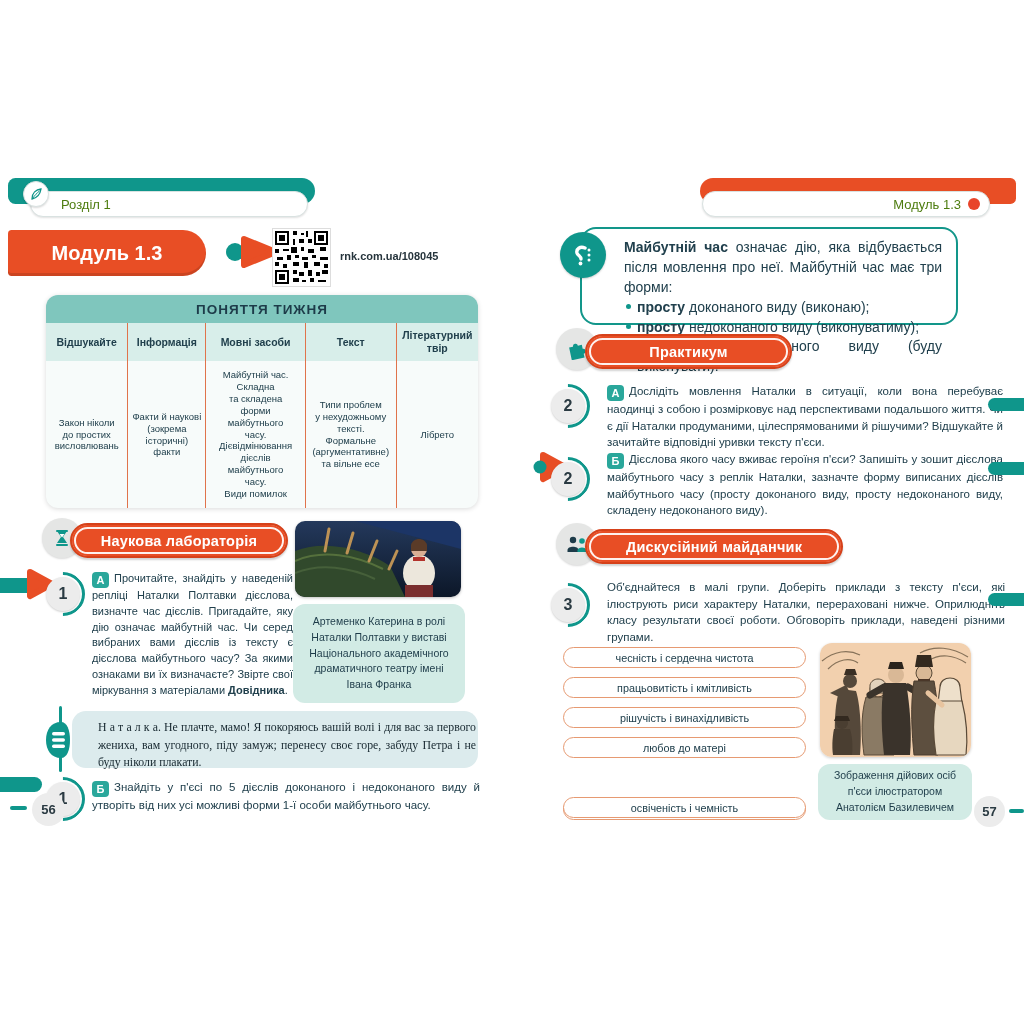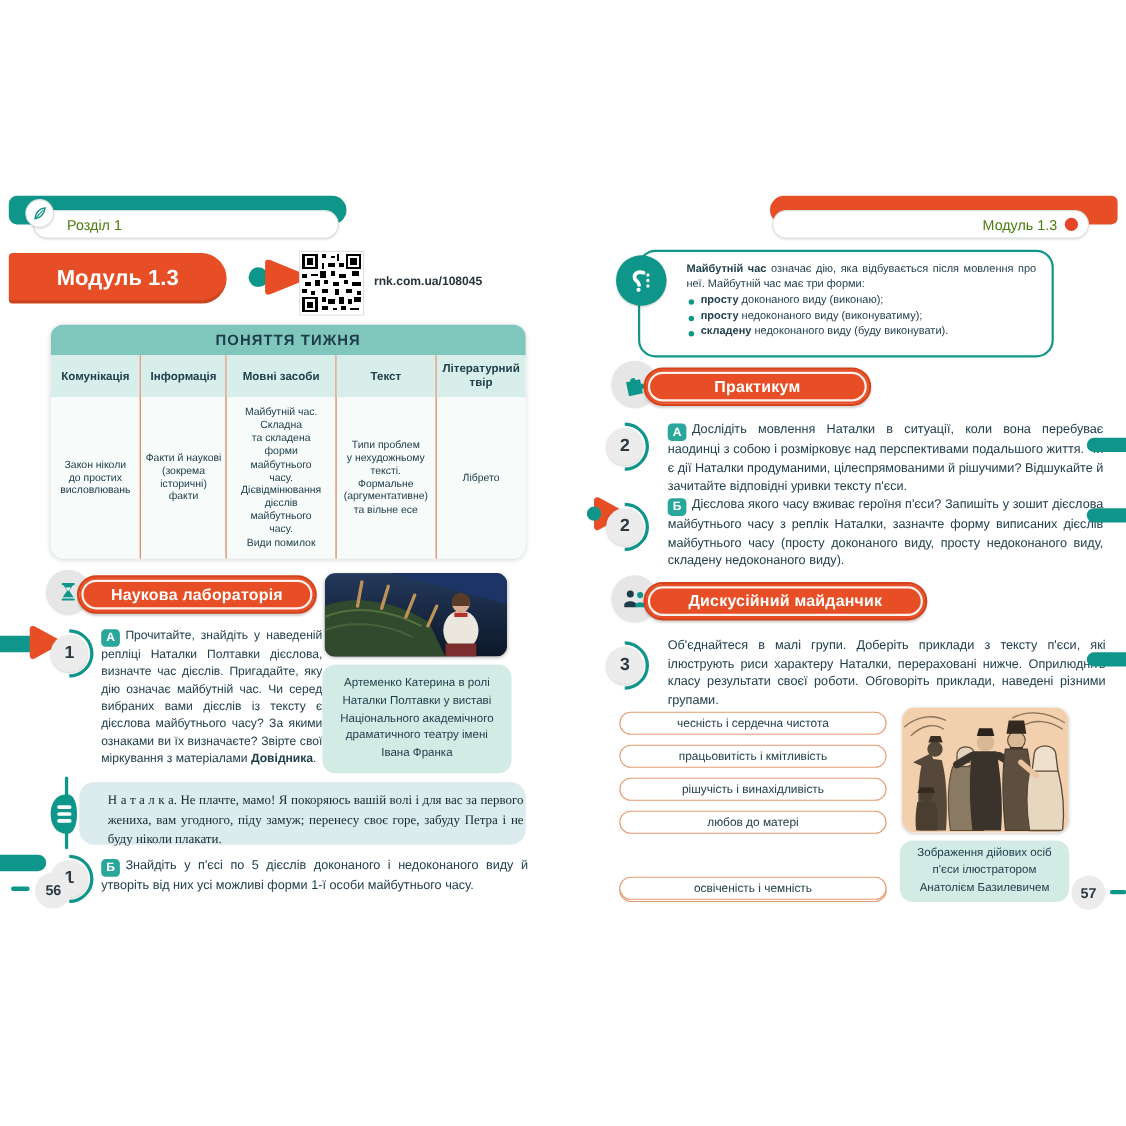--- a/index.html
+++ b/index.html
@@ -39,21 +39,21 @@
         font-weight:700;font-size:13.5px;letter-spacing:1px;color:#1d3b49;}
   .ctable .cols{display:flex;height:185px;}
   .ctable .col{display:flex;flex-direction:column;}
   .ctable .col + .col{border-left:1.5px solid #e0734b;}
   .ctable .col-h{height:38px;background:#d8eeea;display:flex;align-items:center;justify-content:center;
         text-align:center;font-weight:700;font-size:10.5px;line-height:1.2;padding:2px;box-sizing:border-box;}
   .ctable .col-b{flex:1;display:flex;align-items:center;justify-content:center;text-align:center;
         font-size:9.5px;line-height:1.26;padding:3px 2px;box-sizing:border-box;}
   
   .infobox{background:#fff;border:2.5px solid #12968a;border-radius:16px;box-sizing:border-box;
-        padding:9px 14px 8px 42px;font-size:10px;line-height:1.42;text-align:justify;}
+        padding:9px 14px 8px 42px;font-size:14px;line-height:1.42;text-align:justify;}
   .ibullet{display:flex;align-items:flex-start;line-height:1.42;}
   .ibullet .dot{width:5px;height:5px;border-radius:50%;background:#0f968b;margin:6px 6px 0 2px;flex:none;}
   
   .qpill{border:1.5px solid #e69a72;border-radius:12px;background:#fff;height:21px;display:flex;
         align-items:center;justify-content:center;font-size:10.8px;color:#21404d;box-sizing:border-box;}
   .quote{background:#dcebed;border-radius:14px;font-family:"Liberation Serif","DejaVu Serif",serif;
         font-size:11.8px;line-height:1.5;color:#16272f;text-align:justify;
         padding:8px 2px 8px 26px;box-sizing:border-box;}
 </style>
 </head>
@@ -131,21 +131,21 @@
     </svg>
   </div>
   <div class="abs" style="left:340px;top:250px;font-size:11px;font-weight:700;color:#26343c;">
     <span>rnk.com.ua/108045</span>
   </div>
 
   <div class="abs ctable" style="left:46px;top:295px;width:432px;">
     <div class="ttl">ПОНЯТТЯ ТИЖНЯ</div>
     <div class="cols">
       <div class="col" style="width:19%;">
-        <div class="col-h pre">Комунікація</div>
+        <div class="col-h pre">Відшукайте</div>
         <div class="col-b pre">Закон ніколи
 до простих
 висловлювань</div>
       </div>
       <div class="col" style="width:18%;">
         <div class="col-h pre">Інформація</div>
         <div class="col-b pre">Факти й наукові
 (зокрема
 історичні)
 факти</div>

